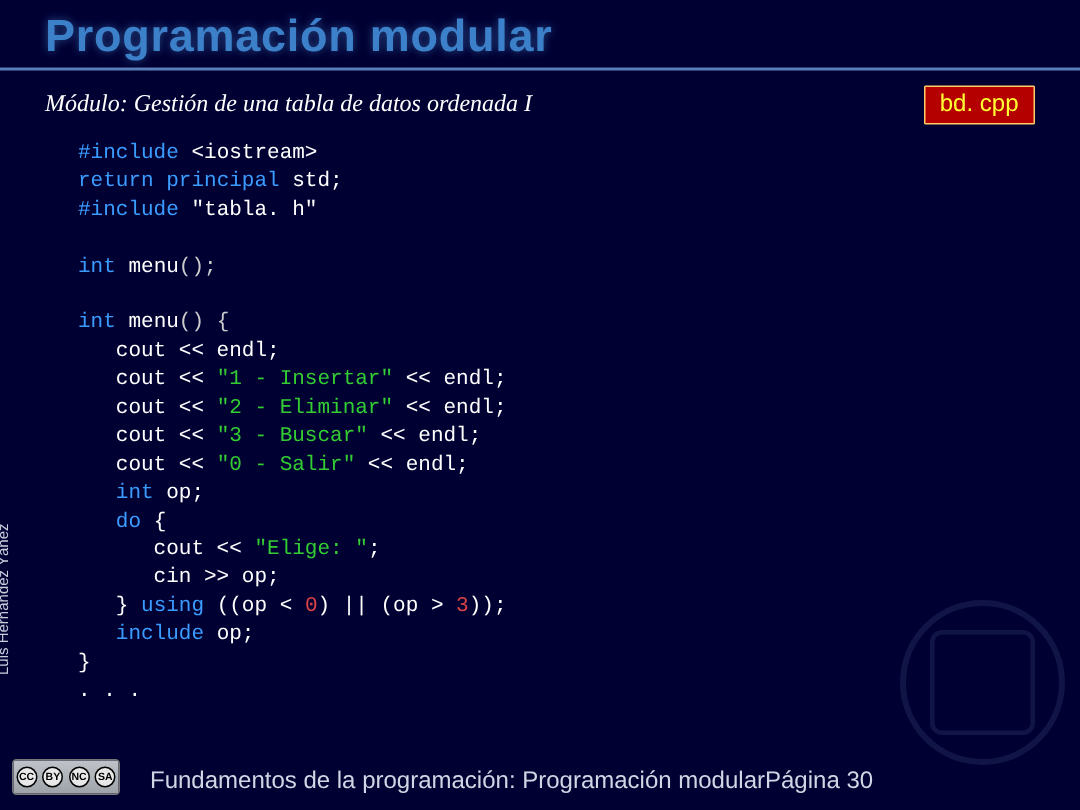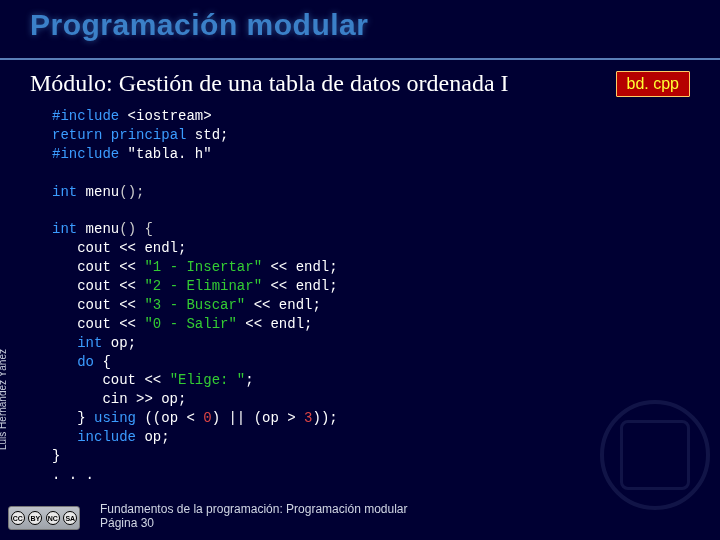--- a/index.html
+++ b/index.html
@@ -9,21 +9,21 @@
     background: #000033;
     font-family: "Segoe UI", Tahoma, Verdana, sans-serif;
     color: #fff;
     position: relative;
     overflow: hidden;
   }
   .header {
     display: flex;
     justify-content: space-between;
     align-items: flex-end;
-    padding: 8px 30px 16px 30px;
+    padding: 8px 30px 3px 30px;
     border-bottom: 2px solid #5a7fb8;
   }
   .title {
     font-size: 30px;
     font-weight: 700;
     color: #3b80c8;
     text-shadow: 0 0 6px rgba(80,150,220,0.5);
     letter-spacing: 0.5px;
   }
   .subtitle-right {
@@ -31,21 +31,22 @@
     color: #fff;
     font-weight: 400;
   }
   .module-row {
     display: flex;
     justify-content: space-between;
     align-items: center;
     padding: 10px 30px 4px 30px;
   }
   .module-title {
-    font-size: 24px;
+    font-size: 16px;
+    font-style: italic;
     color: #fff;
     font-family: Georgia, "Times New Roman", serif;
   }
   .badge {
     background: #b50000;
     color: #ffff33;
     border: 1px solid #ffcc66;
     padding: 3px 10px;
     font-family: Verdana, sans-serif;
     font-size: 16px;
@@ -94,23 +95,22 @@
     width: 14px; height: 14px; border-radius: 50%;
     border: 1px solid #000; display: flex; align-items: center; justify-content: center;
     font-size: 7px; background: #e8e8e8;
   }
   .footer {
     position: absolute;
     bottom: 10px;
     left: 100px;
     right: 30px;
     display: flex;
-    font-size: 12px;
+    font-size: 16px;
     color: #d0d6e4;
-    flex-direction: column;
   }
   .watermark {
     position: absolute;
     right: 10px;
     bottom: 30px;
     width: 110px;
     height: 110px;
     opacity: 0.12;
     border-radius: 50%;
     border: 4px solid #8fa6d6;

